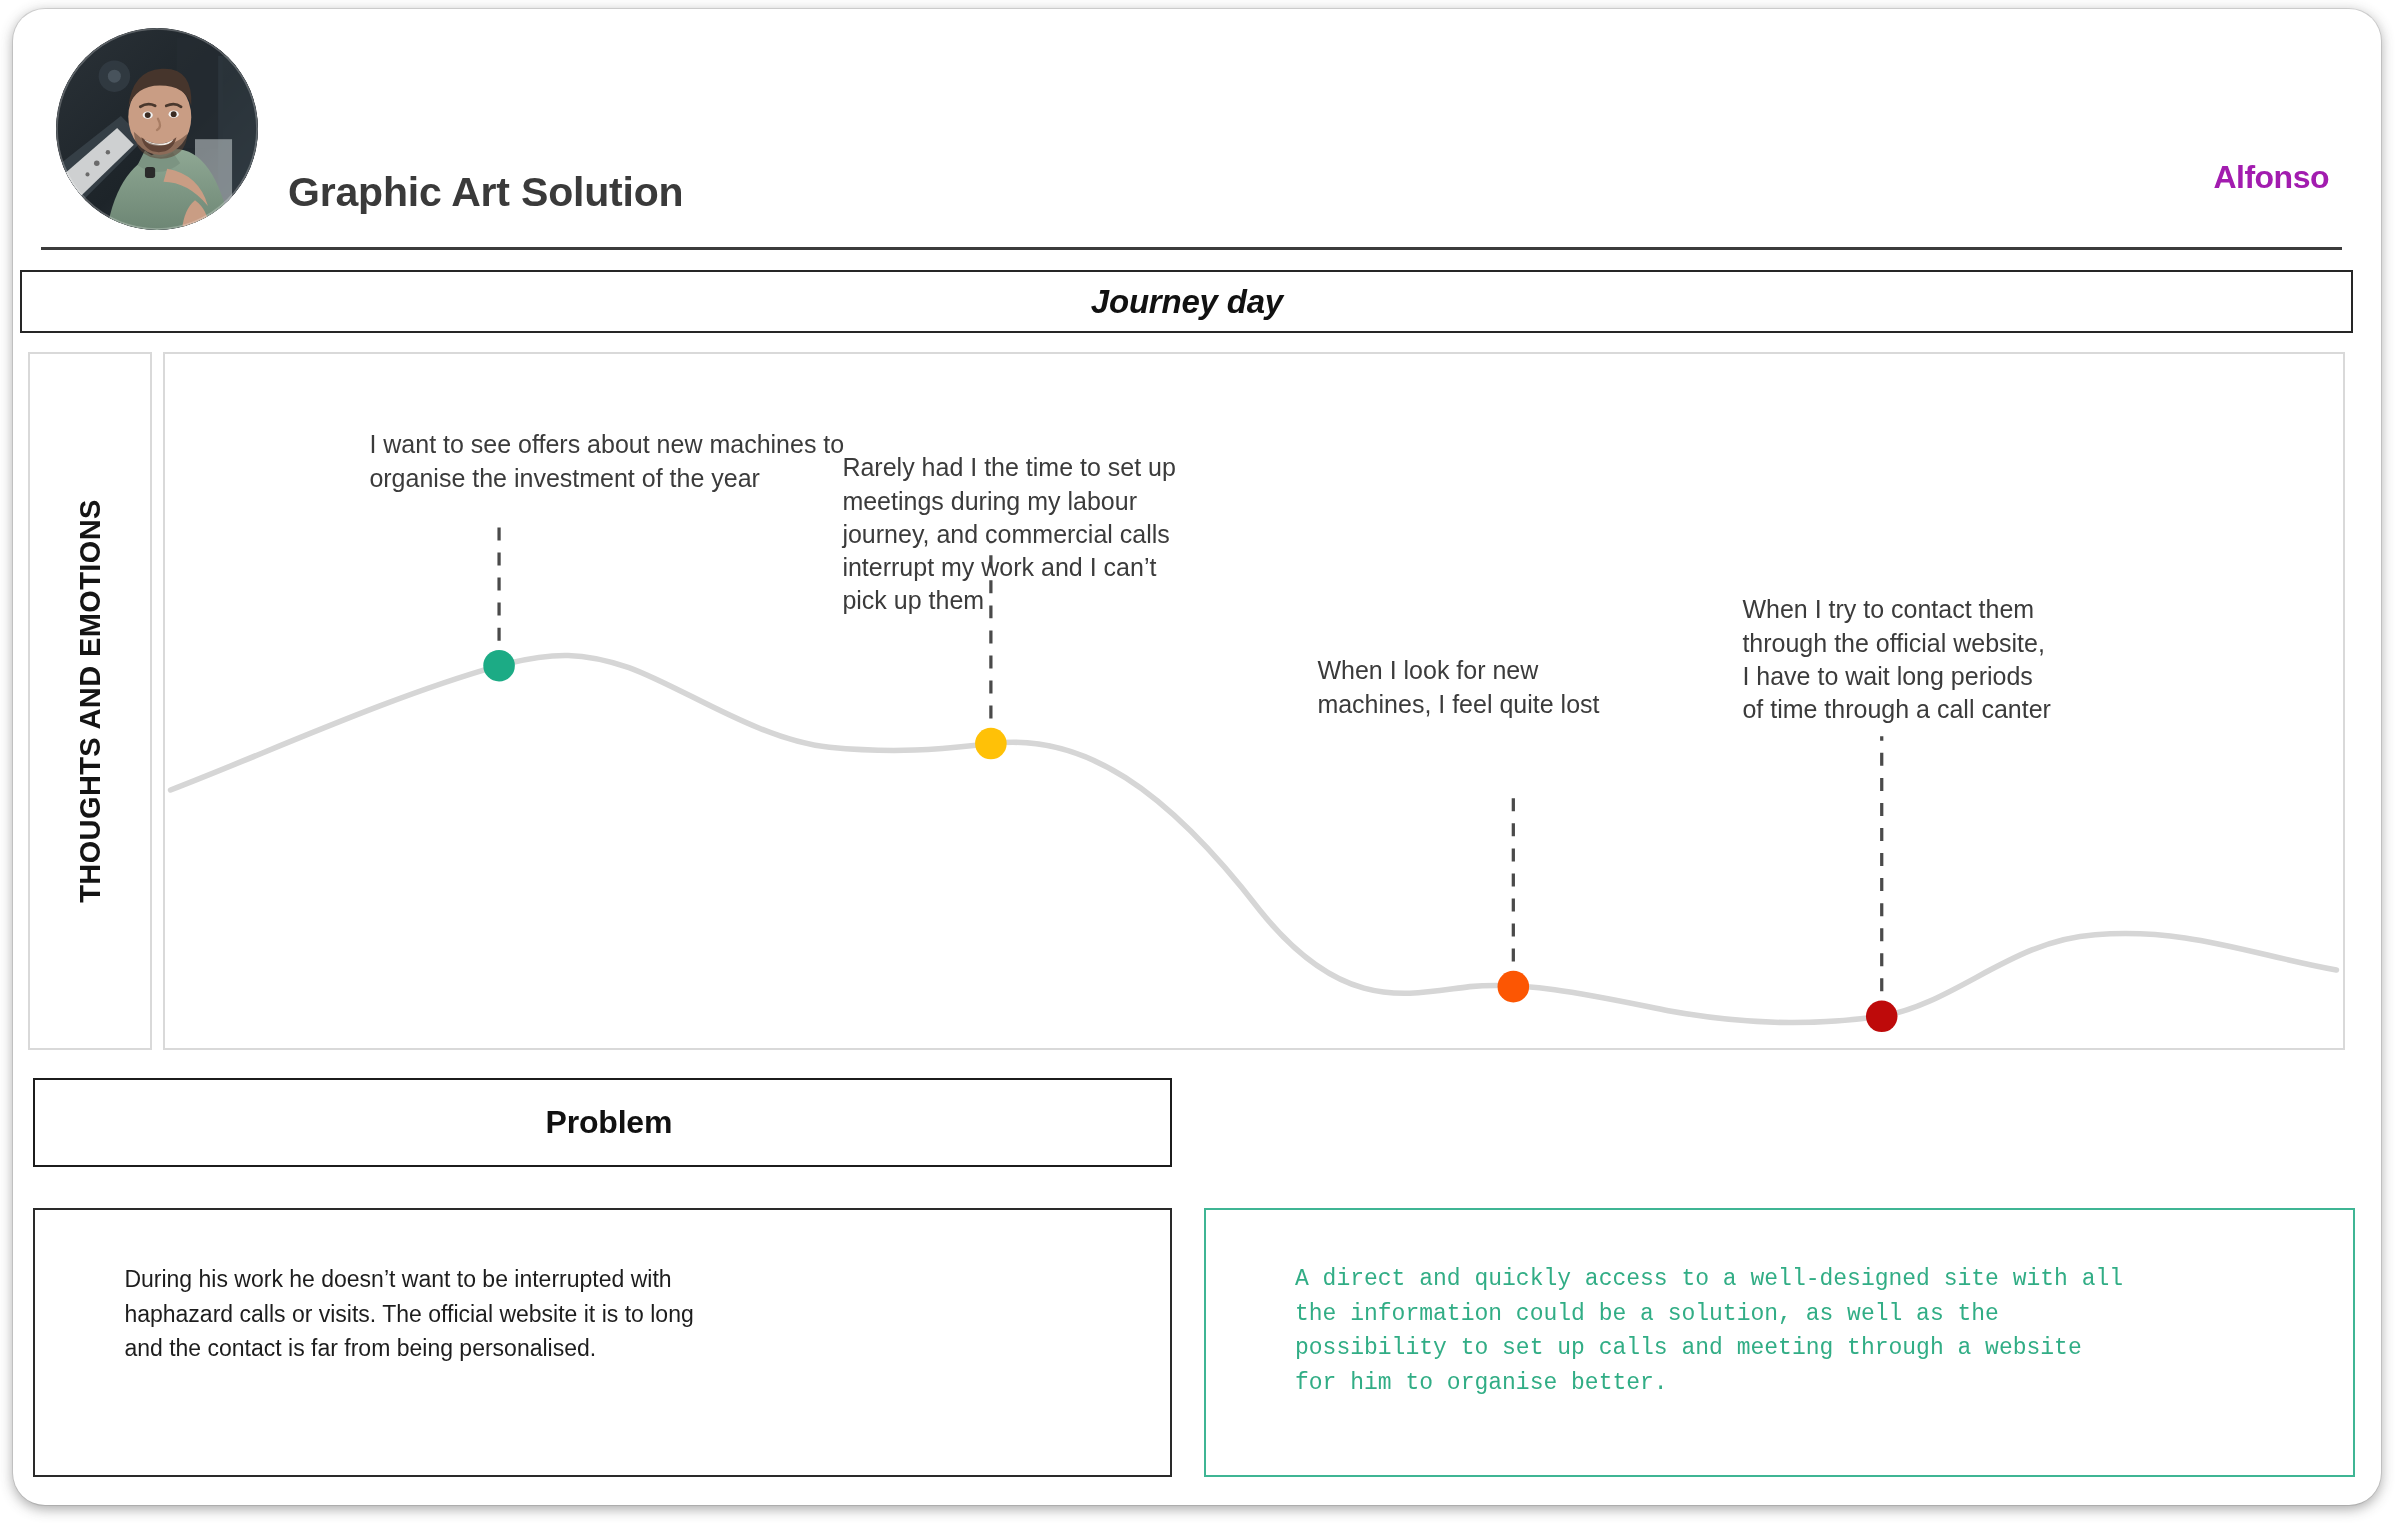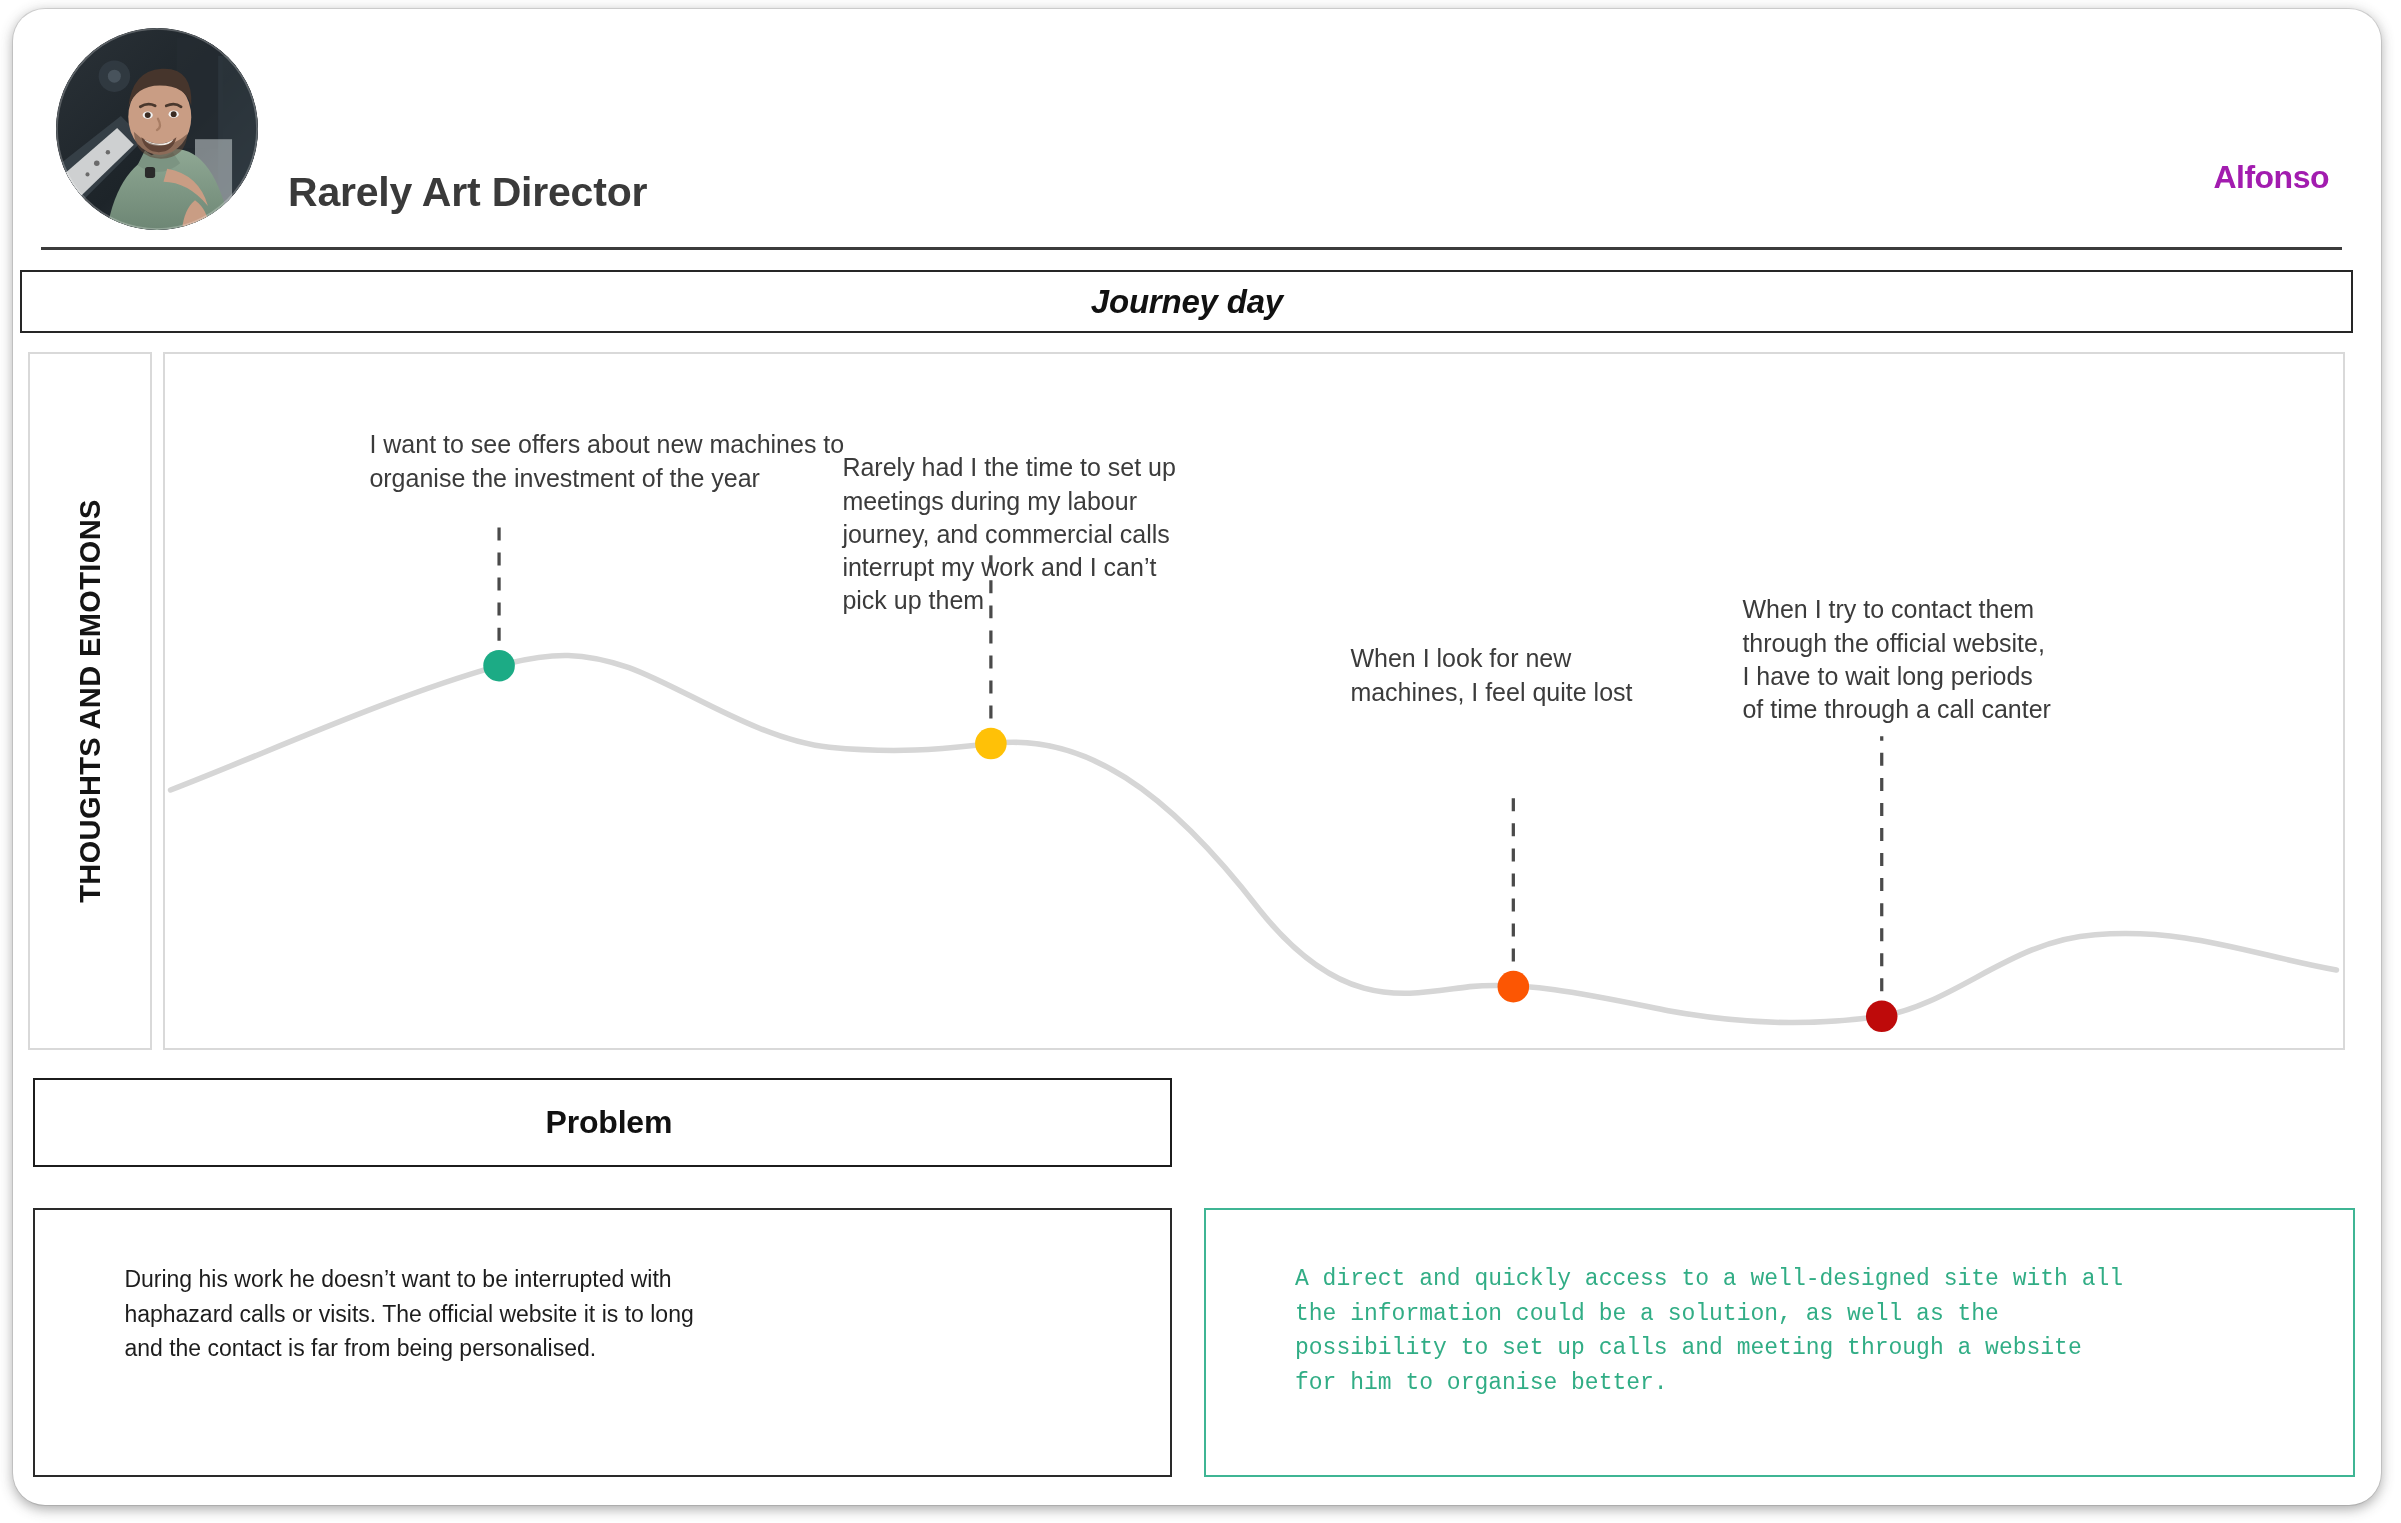--- a/index.html
+++ b/index.html
@@ -240,21 +240,21 @@
           <path d="M95 120 q17 10 32 0 q-4 7 -16 7 q-12 0 -16 -7 Z" fill="#f0ece6"></path>
           <path d="M84 112 q28 28 58 2 q-2 26 -29 27 q-27 -1 -29 -29 Z" fill="#5a4134" opacity="0.55"></path>
           <path d="M120 152 q34 6 44 40 q-22 -26 -48 -26 Z" fill="#c99d84"></path>
           <path d="M150 186 q14 10 16 32 l-30 0 q2 -22 14 -32 Z" fill="#c99d84"></path>
           <rect x="96" y="150" width="11" height="12" rx="3" fill="#2a2a2a"></rect>
           <ellipse cx="109" cy="109" rx="108" ry="108" fill="none" stroke="#ffffff" stroke-width="2" opacity="0.25"></ellipse>
         </g>
       </svg>
     </div>
 
-    <div class="role-title">Rarely Art Director</div>
+    <div class="role-title">Graphic Art Solution</div>
     <div class="person-name">Alfonso</div>
   </div>
   <div class="header-rule"></div>
 
   <div class="journey-bar">
     <span class="journey-bar-label">Journey day</span>
   </div>
 
   <div class="chart-row">
 
@@ -289,21 +289,21 @@
         <circle cx="1850" cy="714" r="17" fill="#be0a0a"></circle>
       </svg>
 
       <div class="anno" style="left:176px; top:74px; width:538px;margin-left:28px;">I want to see offers about new machines to
 organise the investment of the year</div>
       <div class="anno" style="left:677px; top:97px; width:380px;">Rarely had I the time to set up
 meetings during my labour
 journey, and commercial calls
 interrupt my work and I can’t
 pick up them</div>
-      <div class="anno" style="left:1152px; top:288px; width:390px;margin-left:33px;">When I look for new
+      <div class="anno" style="left:1152px; top:300px; width:390px;">When I look for new
 machines, I feel quite lost</div>
       <div class="anno" style="left:1577px; top:239px; width:390px;">When I try to contact them
 through the official website,
 I have to wait long periods
 of time through a call canter</div>
     </div>
   </div>
 
   <div class="panel-head problem-head">
     <span class="panel-head-label label-dark">Problem</span>

